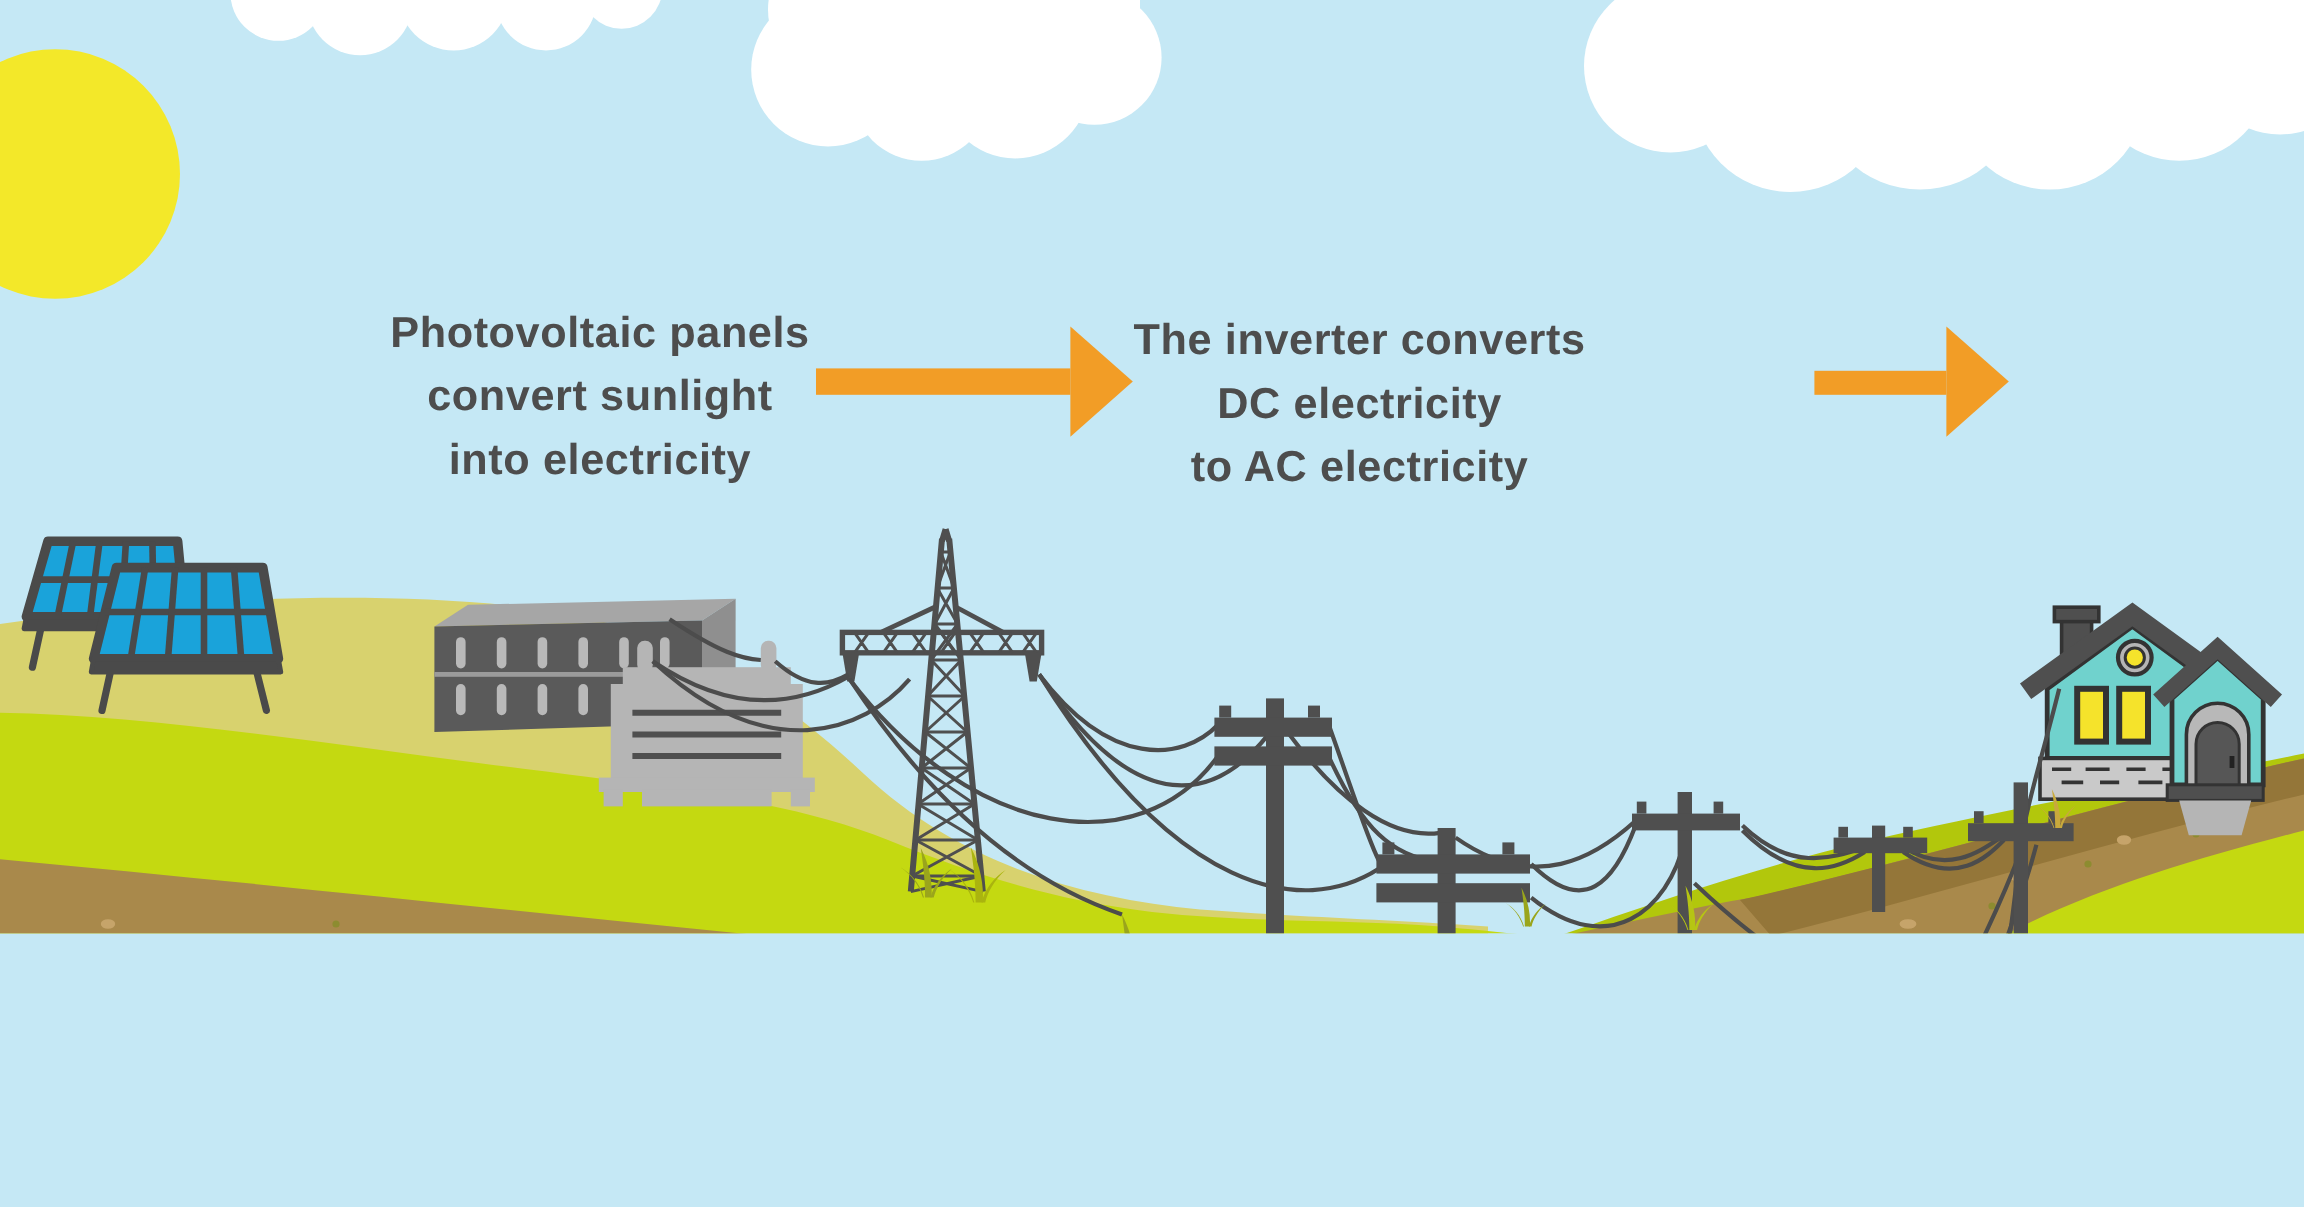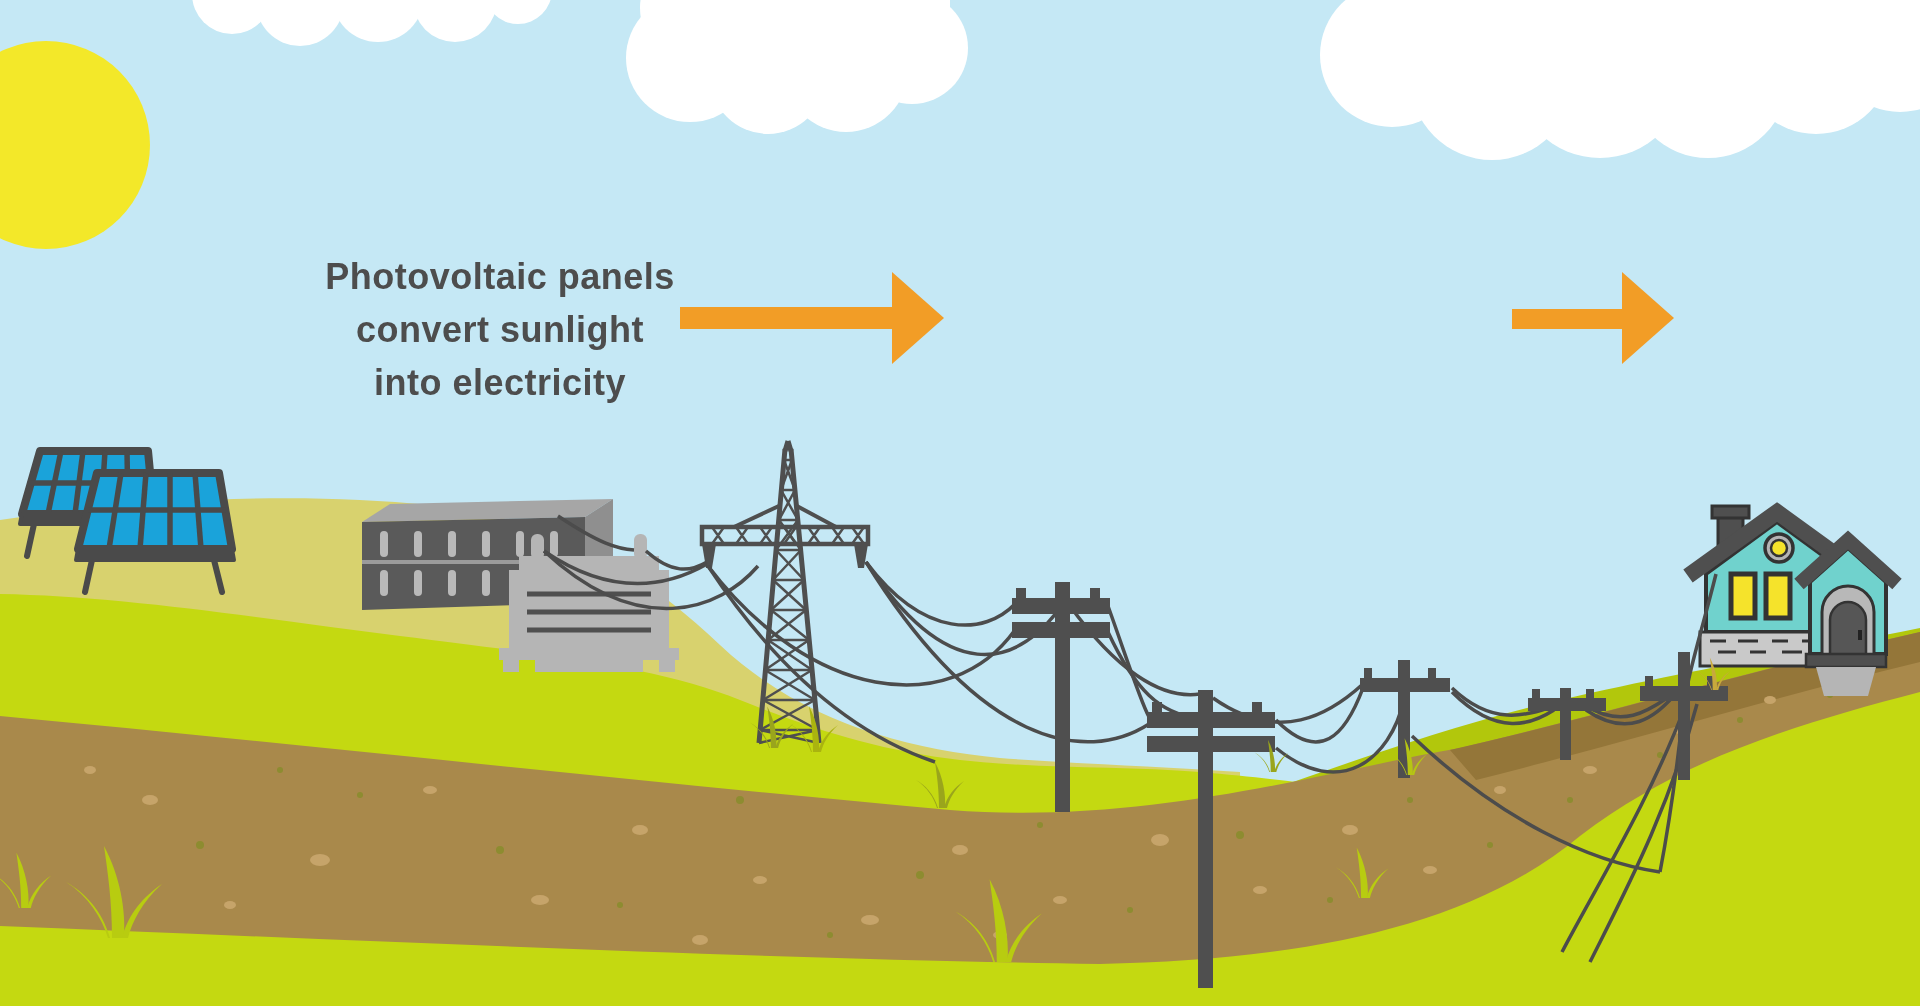--- a/index.html
+++ b/index.html
@@ -1,16 +1,16 @@
 <!DOCTYPE html>
 <html><head>
 <meta charset="utf-8">
 <style>
   html,body{margin:0;padding:0;background:#c5e8f5;}
-  #stage{position:relative;width:1920px;height:1006px;overflow:hidden;background:#c5e8f5;
+  #stage{position:relative;width:1920px;height:778px;overflow:hidden;background:#c5e8f5;
          font-family:"Liberation Sans",sans-serif;}
   #scene{position:absolute;left:0;top:0;}
   .caption{position:absolute;white-space:pre-line;text-align:center;
            font-size:36px;line-height:53px;font-weight:600;color:#4d4d4d;
            letter-spacing:0.5px;pointer-events:none;}
   #cap1{left:250px;top:250px;width:500px;}
   #cap2{left:883px;top:256px;width:500px;}
 </style>
 </head>
 <body>
@@ -288,13 +288,16 @@
   </g>
   <g fill="#f29d26">
     <rect x="1512" y="309" width="110" height="20"></rect>
     <polygon points="1622,272 1674,318 1622,364"></polygon>
   </g>
 </svg>
 
 <div id="cap1" class="caption">Photovoltaic panels
 convert sunlight
 into electricity</div>
+<div id="cap2" class="caption">The inverter converts
+DC electricity
+to AC electricity</div>
 </div>
 
 </body></html>

